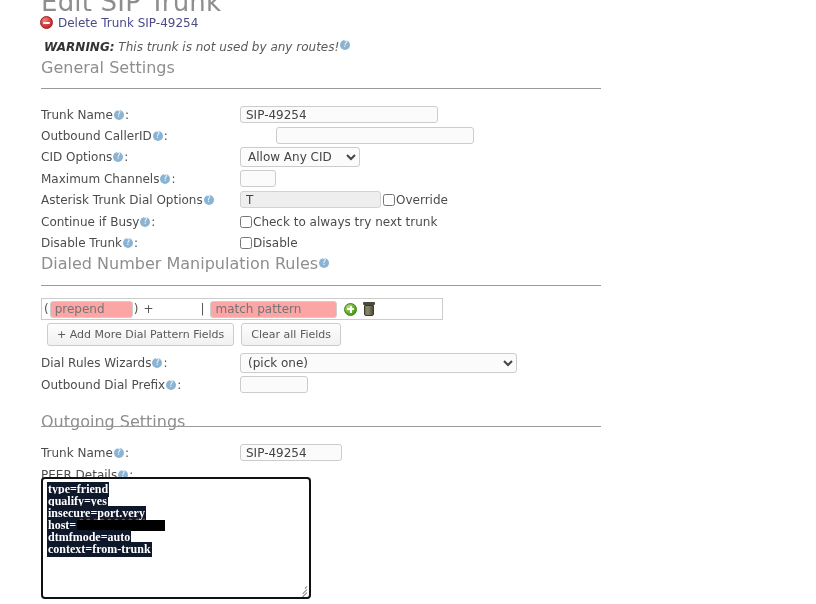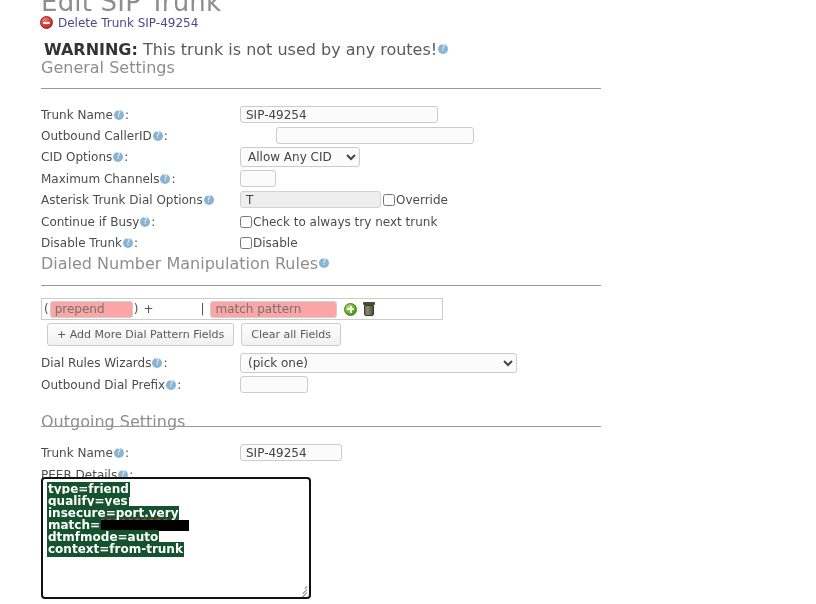--- a/index.html
+++ b/index.html
@@ -61,23 +61,24 @@
   .delete-link {
     color: #4a4a8a;
     font-size: 12px;
     text-decoration: none;
   }
 
   .warning-row {
     position: absolute;
     left: 44px;
     top: 40px;
-    font-size: 16px;
+    font-size: 12px;
     color: #5a5a5a;
     white-space: nowrap;
+    font-style: italic;
   }
   .warning-row b { color: #333; }
 
   
   .section-head {
     position: absolute;
     left: 41px;
     font-size: 16px;
     color: #8e8e8e;
     font-weight: normal;
@@ -274,23 +275,24 @@
     font-size: 12px;
     font-weight: bold;
     line-height: 12px;
   }
   .peer-line {
     display: block;
     white-space: nowrap;
     margin-bottom: 0px;
   }
   .peer-line .sel-txt {
-    background: #14532d;
+    background: #0f172a;
     color: #ffffff;
     padding: 0 1px 1px 1px;
+    font-family: Liberation Serif, serif;
   }
   .peer-line .sel-txt.misspell {
     text-decoration: underline wavy #e03030;
     text-decoration-skip-ink: none;
   }
   .redaction {
     display: inline-block;
     background: #000000;
     height: 11px;
     width: 88px;
@@ -489,21 +491,21 @@
       <span>:</span>
     </div>
   <div class="fctl"></div>
 </div>
 
 <div class="peer-ta">
   <div id="peer-lines">
       <div class="peer-line"><span class="sel-txt">type=friend</span></div>
       <div class="peer-line"><span class="sel-txt">qualify=yes</span></div>
       <div class="peer-line"><span class="sel-txt misspell">insecure=port.very</span></div>
-      <div class="peer-line"><span class="sel-txt">match=</span><span class="redaction"></span></div>
+      <div class="peer-line"><span class="sel-txt">host=</span><span class="redaction"></span></div>
       <div class="peer-line"><span class="sel-txt misspell">dtmfmode=auto</span></div>
       <div class="peer-line"><span class="sel-txt">context=from-trunk</span></div>
     </div>
   <span class="resize-grip">
       <i></i>
       <i></i>
       <i></i>
     </span>
 </div>
 

